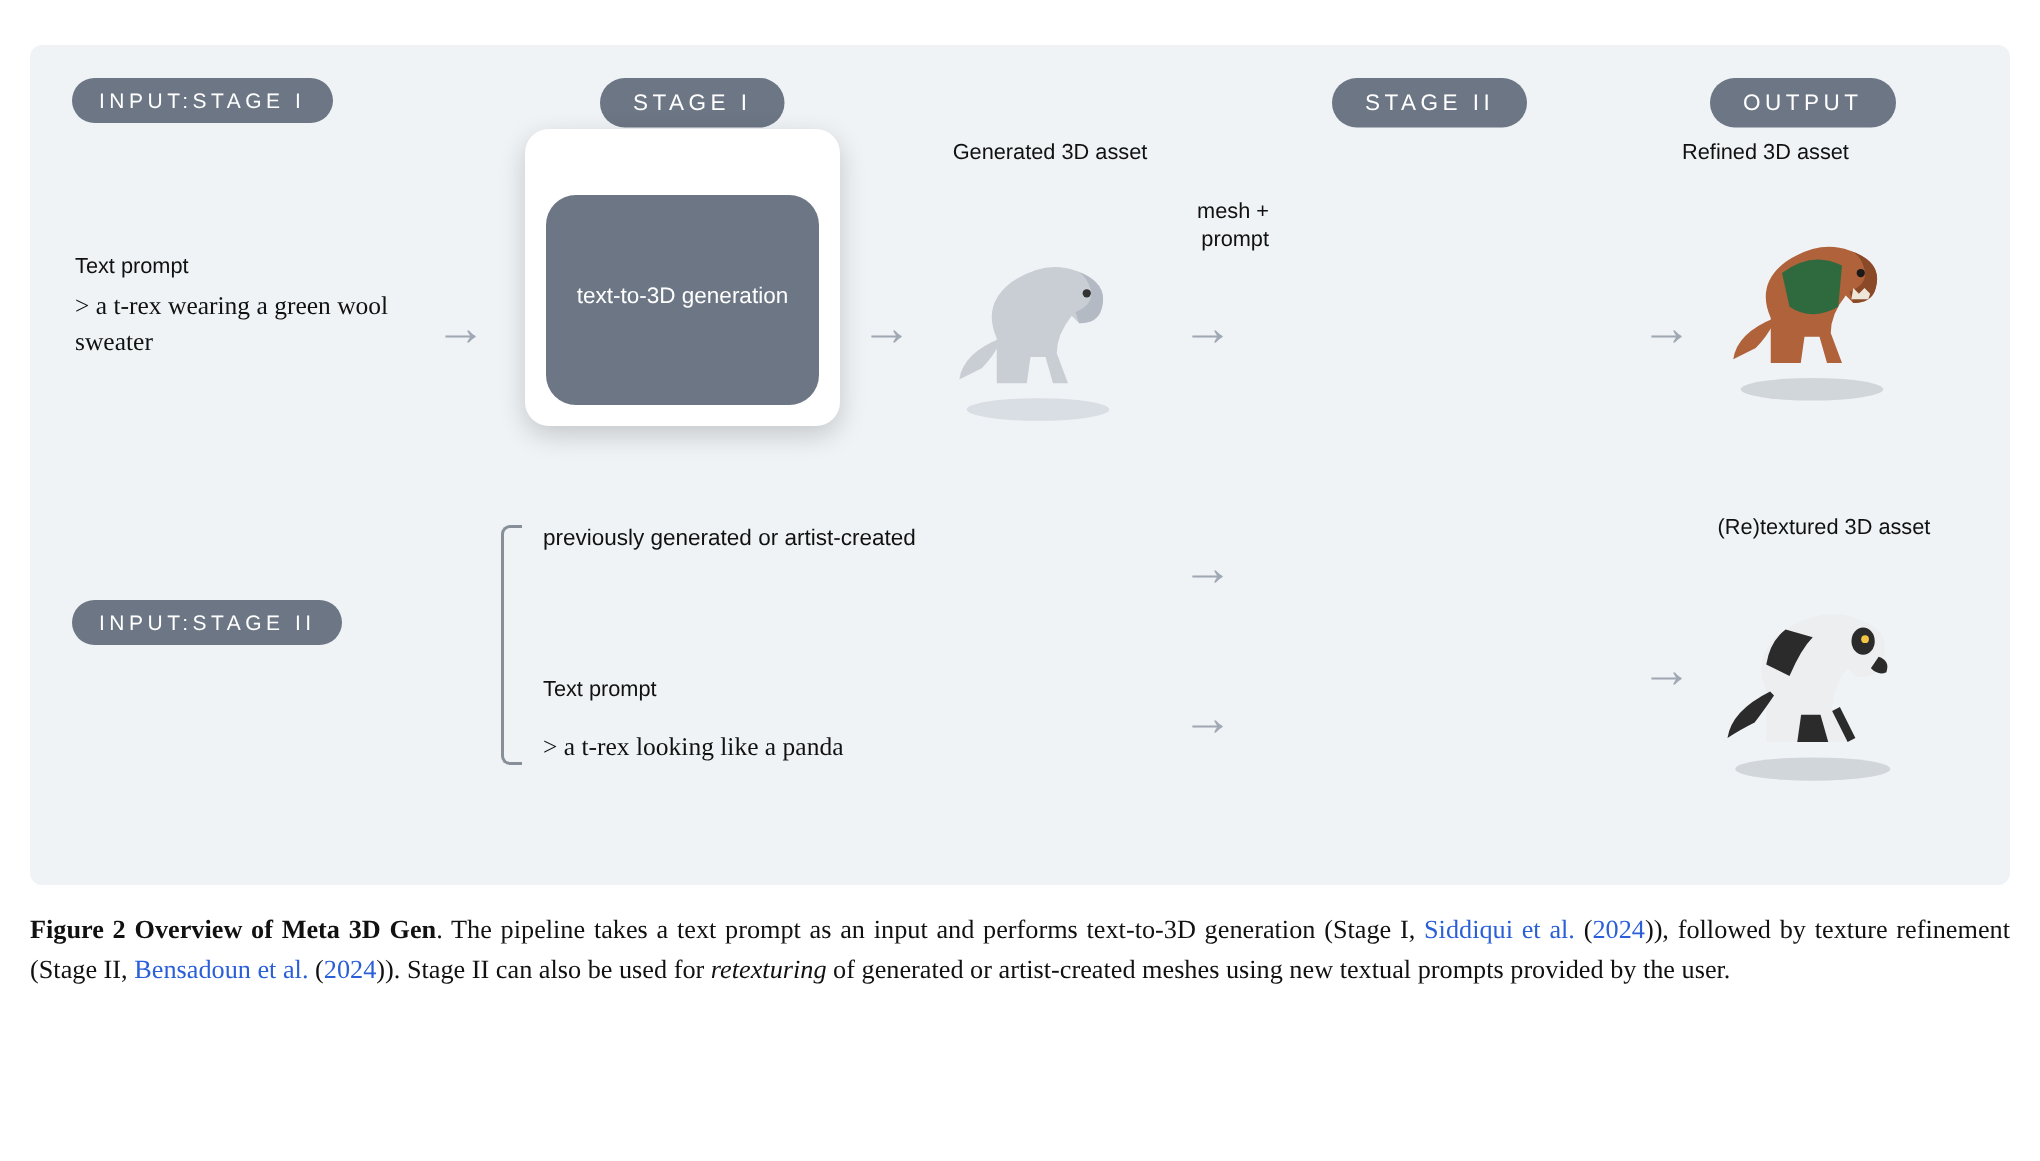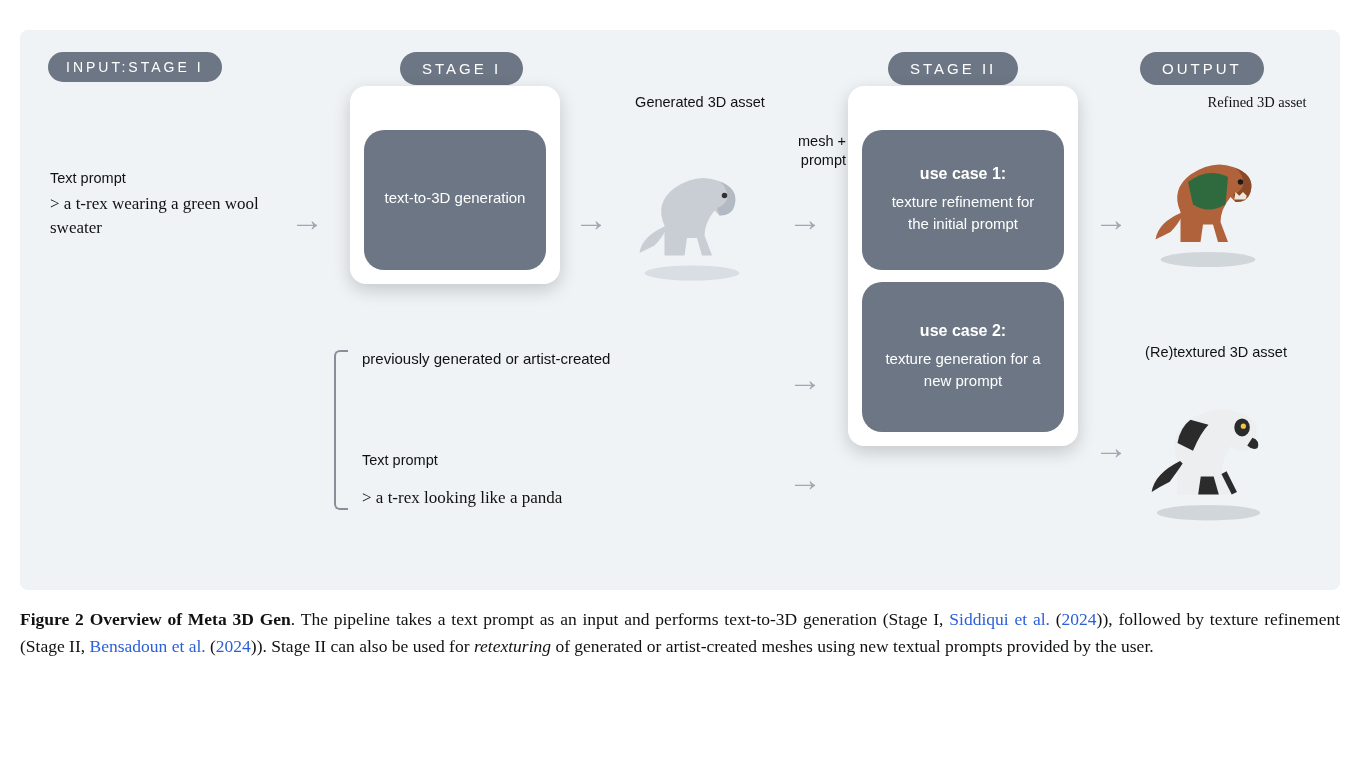--- a/index.html
+++ b/index.html
@@ -169,48 +169,40 @@
       <ellipse cx="60" cy="108" rx="38" ry="6" fill="#c4cad2" opacity="0.5"></ellipse>
       <path class="body" d="M38 94 L38 70 Q30 52 46 40 Q64 28 80 34 Q98 40 94 54 Q92 62 82 62 L78 58 Q70 68 70 78 L76 94 L68 94 L64 80 L56 80 L54 94 Z"></path>
       <path fill="#b3bac3" d="M80 34 Q98 40 94 54 Q92 62 82 62 L80 56 Q90 52 88 44 Q86 36 80 34 Z"></path>
       <path class="body" d="M40 70 Q20 78 18 92 Q22 90 30 86 Q36 80 40 72 Z"></path>
       <circle cx="86" cy="46" r="2.2" fill="#333"></circle>
     </svg>
   </div>
 
   <div class="arrow" style="position:absolute; left:768px; top:172px;">→</div>
 
-  <div class="stage-card" style="position:absolute; left:828px; top:56px; width:230px;">
-    <div style="height:18px;"></div>
-    <div class="use-block" style="min-height:140px; display:flex; flex-direction:column; justify-content:center;">
-      <span class="uc-title">use case 1:</span>
-      <span>texture refinement for the initial prompt</span>
-    </div>
-    <div class="use-block" style="min-height:150px; display:flex; flex-direction:column; justify-content:center;">
-      <span class="uc-title">use case 2:</span>
-      <span>texture generation for a new prompt</span>
-    </div>
-  </div>
 
   <div class="arrow" style="position:absolute; left:1074px; top:172px;">→</div>
 
-  <div class="label-small" style="position:absolute; left:1152px; top:64px; width:170px; text-align:center;font-family:Liberation Serif, serif;">Refined 3D asset</div>
+  <div class="label-small" style="position:absolute; left:1072px; top:64px; width:170px; text-align:center;">Refined 3D asset</div>
 
   <div class="dino-box" style="position:absolute; left:1108px; top:92px;">
     <svg viewBox="0 0 120 120" width="150" height="150">
       <ellipse cx="60" cy="110" rx="38" ry="6" fill="#9aa1aa" opacity="0.35"></ellipse>
       <path fill="#b0623a" d="M38 96 L38 72 Q30 54 46 42 Q64 30 80 36 Q98 42 94 56 Q92 64 82 64 L78 60 Q70 70 70 80 L76 96 L68 96 L64 82 L56 82 L54 96 Z"></path>
       <path fill="#2e6a3e" d="M44 48 Q60 36 76 44 L74 66 Q60 74 48 66 Z"></path>
       <path fill="#8a4a28" d="M80 36 Q98 42 94 56 Q92 64 82 64 L80 58 Q90 54 88 46 Q86 38 80 36 Z"></path>
       <path fill="#b0623a" d="M40 72 Q20 80 18 94 Q22 92 30 88 Q36 82 40 74 Z"></path>
       <circle cx="86" cy="48" r="2.2" fill="#1a1a1a"></circle>
       <path fill="#efe6da" d="M82 56 l3 3 l3 -3 l3 3 l-1 3 l-9 0 z"></path>
     </svg>
   </div>
 
+  <div style="position:absolute; left:28px; top:370px;">
+    <span class="pill small">INPUT:STAGE II</span>
+  </div>
 
   <div style="position:absolute; left:300px; top:320px; display:flex;">
     <div class="bracket" style="height:160px;"></div>
     <div class="lower-text-col" style="height:160px;">
       <div class="block">
         <div class="subtext">previously generated or artist-created</div>
       </div>
       <div class="block">
         <div class="label-small">Text prompt</div>
         <div class="prompt" style="margin-top:18px;">&gt; a t-rex looking like a panda</div>

